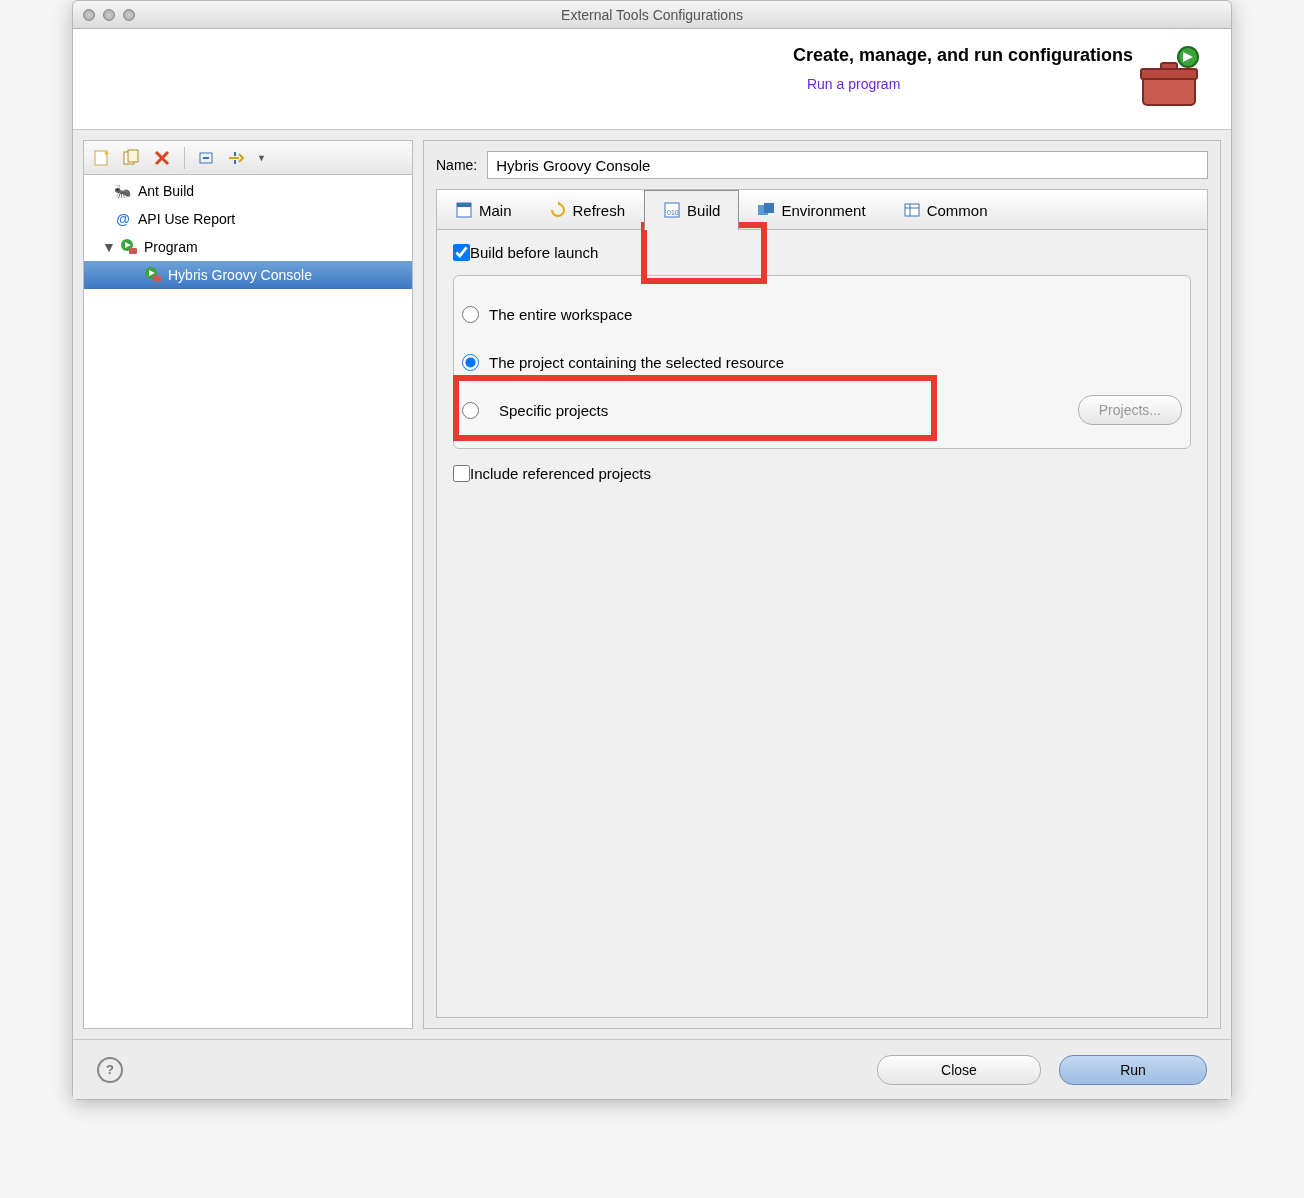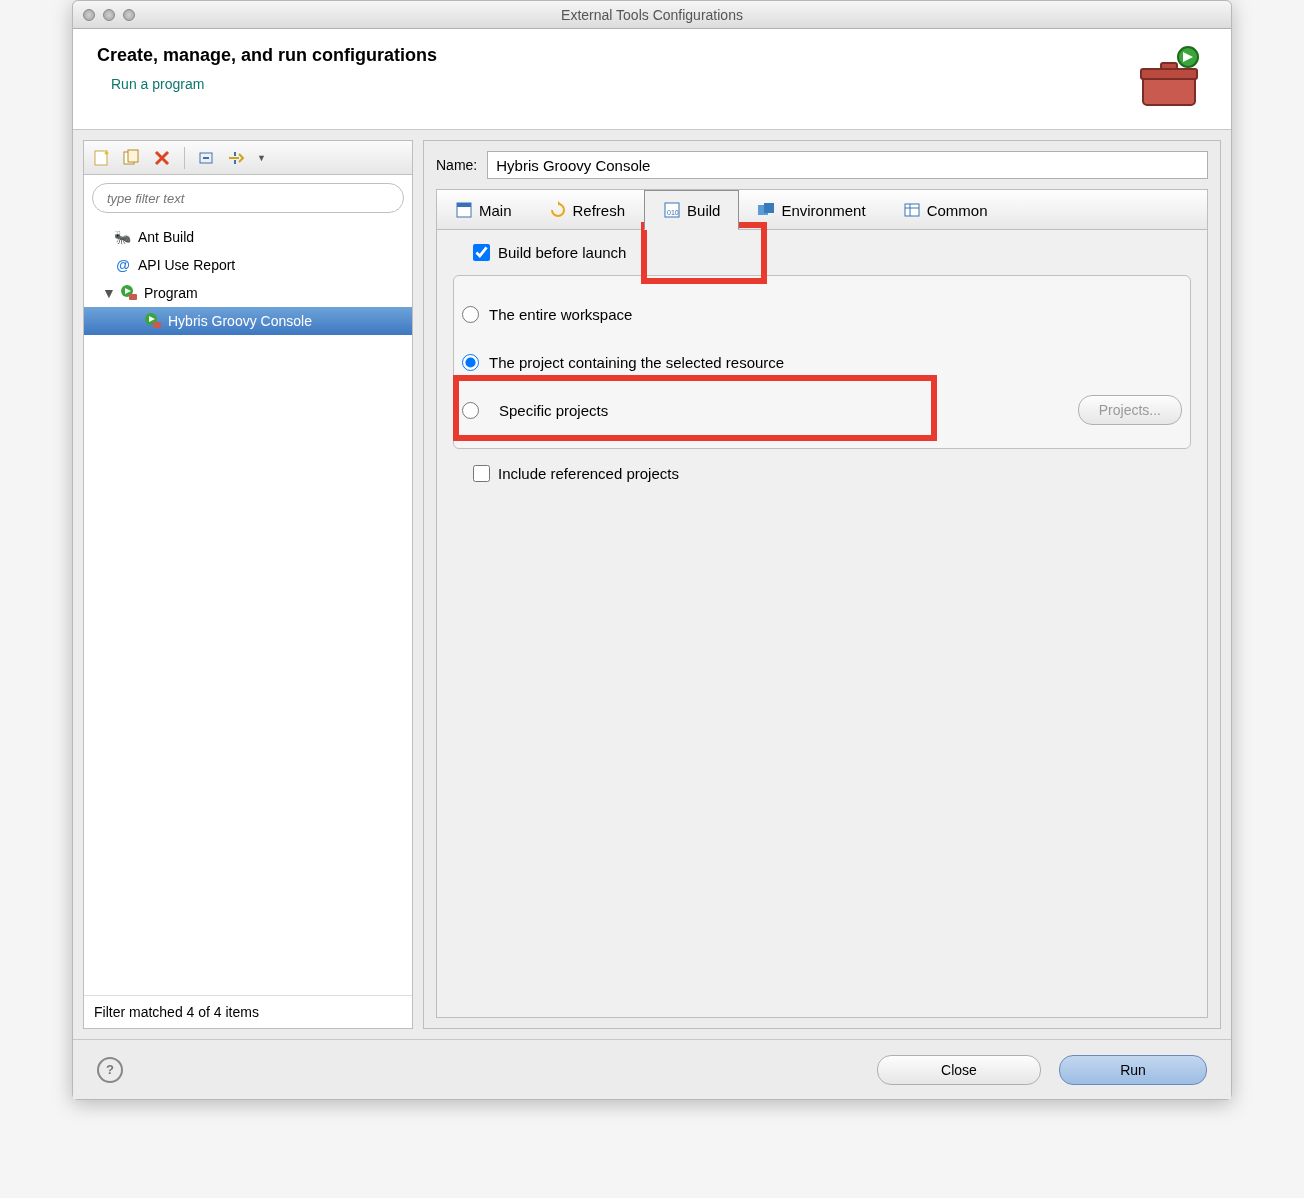--- a/index.html
+++ b/index.html
@@ -32,25 +32,25 @@
   position: relative;
 }
 .traffic { display: flex; gap: 8px; padding-left: 10px; }
 .traffic span { width: 12px; height: 12px; border-radius: 50%; background: radial-gradient(#d0d0d0,#a0a0a0); border: 1px solid #888;}
 .titletext { position: absolute; left: 0; right: 0; text-align: center; color: #555; font-size: 14px; }
 .header {
   background: #fff;
   padding: 16px 24px 20px 24px;
   border-bottom: 1px solid #c8c8c8;
   display: flex;
-  justify-content: space-between;
+  justify-content: flex-end;
   align-items: flex-start;
 }
 .header h1 { font-size: 18px; font-weight: bold; margin-bottom: 10px; }
-.header p { font-size: 14px; color: #0f766e; margin-left: 14px; }
+.header p { font-size: 14px; color: #6d28d9; margin-left: 14px; }
 .header .hicon { width: 74px; height: 64px; }
 .body {
   flex: 1;
   display: flex;
   padding: 10px;
   gap: 10px;
   background: #ececec;
   min-height: 0;
 }
 .left {
@@ -131,21 +131,21 @@
   z-index: 2;
 }
 .tab .ticon { width: 18px; height: 18px; }
 .pane {
   flex: 1;
   border: 1px solid #bdbdbd;
   background: #f0f0f0;
   padding: 14px 16px;
   overflow: auto;
 }
-.checkrow { display: flex; align-items: flex-end; gap: 8px; margin-bottom: 14px; font-size: 15px; margin-left: 20px; }
+.checkrow { display: flex; align-items: flex-end; margin-bottom: 14px; font-size: 15px; }
 .groupbox {
   border: 1px solid #c0c0c0;
   border-radius: 6px;
   background: #f6f6f6;
   padding: 14px 8px;
   margin-bottom: 16px;
 }
 .radiorow { display: flex; align-items: center; gap: 10px; height: 48px; font-size: 15px; }
 .radiorow .rtext { flex: 1; }
 .projectsrow { display: flex; align-items: center; }
@@ -249,21 +249,20 @@
           </span>
         <span class="tb-icon">
             <svg width="20" height="18">
               <path d="M2 9 L12 9" stroke="#caa618" stroke-width="2"></path>
               <path d="M12 5 L16 9 L12 13" fill="none" stroke="#caa618" stroke-width="2"></path>
               <path d="M8 3 v4 M8 11 v4" stroke="#3a72b8" stroke-width="2"></path>
             </svg>
           </span>
         <span style="font-size:9px;color:#555">▼</span>
       </div>
-      <input class="filter" placeholder="type filter text" style="">
       <div class="tree">
         <div class="tree-item">
           <span class="tree-icon">🐜</span>
           <span>Ant Build</span>
         </div>
         <div class="tree-item">
           <span class="tree-icon" style="color:#2a7de0;font-weight:bold">@</span>
           <span>API Use Report</span>
         </div>
         <div class="tree-item root">
@@ -281,21 +280,20 @@
           <span class="tree-icon">
               <svg width="18" height="18">
                 <circle cx="7" cy="7" r="6" fill="#3aa53a"></circle>
                 <polygon points="5,4 5,10 11,7" fill="#fff"></polygon>
                 <rect x="9" y="10" width="8" height="6" rx="1" fill="#c85a4f"></rect>
               </svg>
             </span>
           <span>Hybris Groovy Console</span>
         </div>
       </div>
-      <div class="status">Filter matched 4 of 4 items</div>
     </div>
 
     <div class="right">
       <div class="namerow">
         <label>Name:</label>
         <input value="Hybris Groovy Console" style="">
       </div>
 
       <div class="tabs">
         <div class="tab">

